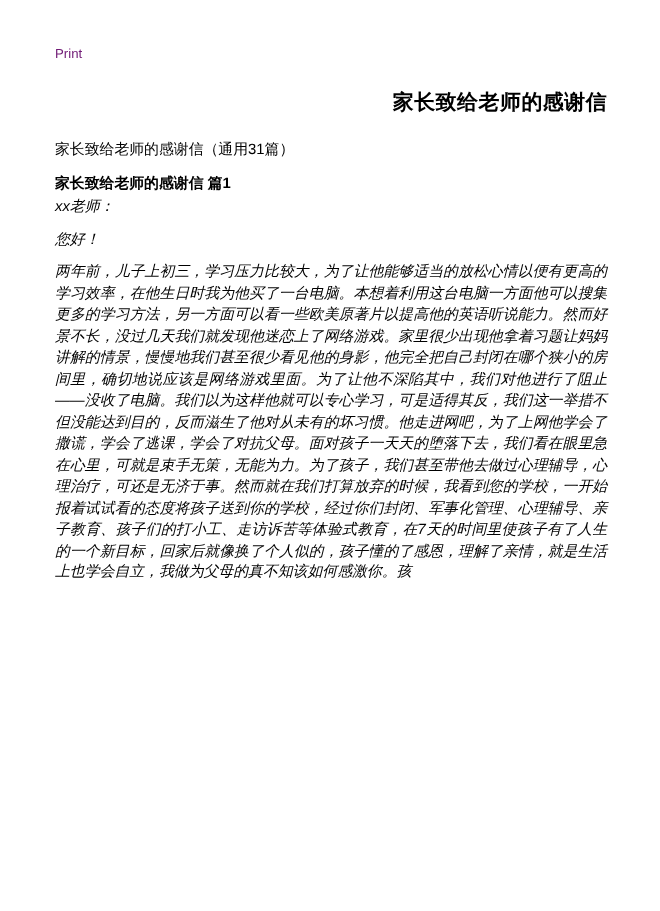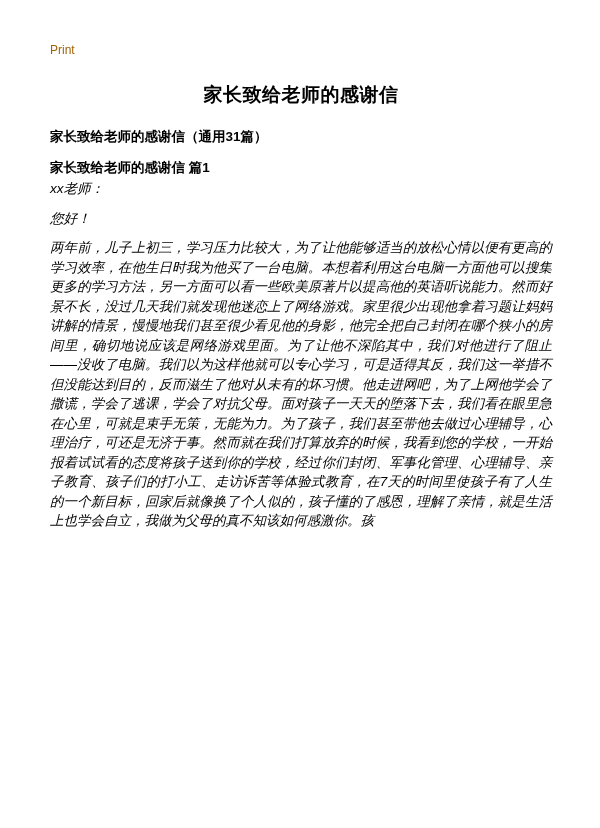--- a/index.html
+++ b/index.html
@@ -14,37 +14,37 @@
     width: 600px;
     height: 828px;
     margin: 0 auto;
     background: #ffffff;
     padding: 40px 48px 0 50px;
     overflow: hidden;
   }
   .print-link {
     font-size: 12px;
     line-height: 14px;
-    color: #a16207;
+    color: #701a75;
     margin-bottom: 26px;
     display: inline-block;
     cursor: pointer;
   }
   .doc-title {
     font-size: 19px;
     line-height: 24px;
     font-weight: bold;
-    text-align: center;
+    text-align: right;
     margin-bottom: 22px;
     letter-spacing: 0.5px;
   }
   .doc-subtitle {
     font-size: 13.5px;
     line-height: 15px;
-    font-weight: bold;
+    font-weight: normal;
     margin-bottom: 16px;
   }
   .section-heading {
     font-size: 13.5px;
     line-height: 15px;
     font-weight: bold;
     margin-bottom: 4px;
   }
   .line, .para {
     font-size: 13.5px;

